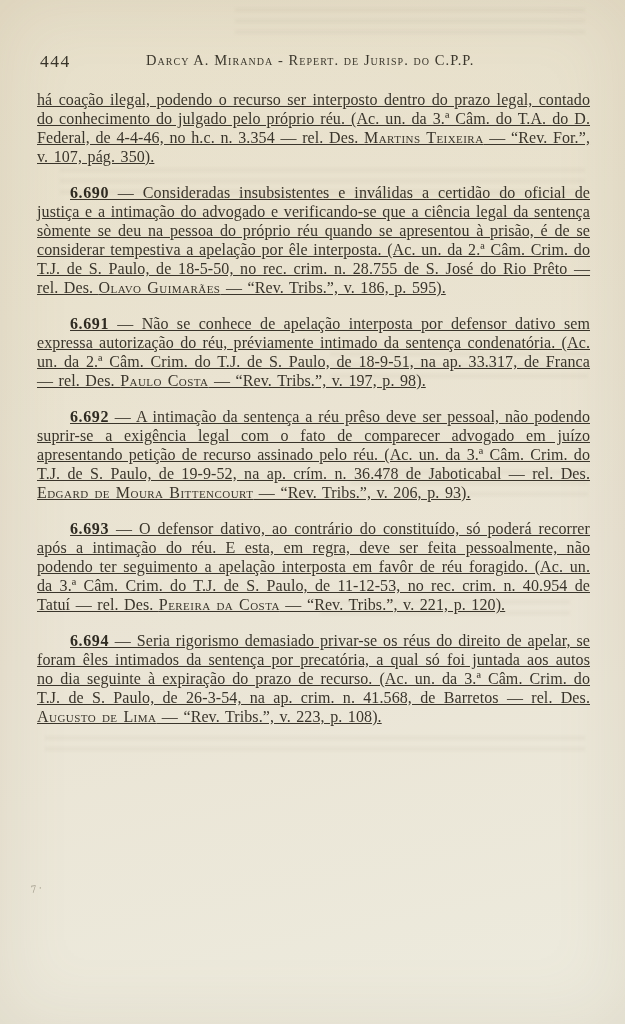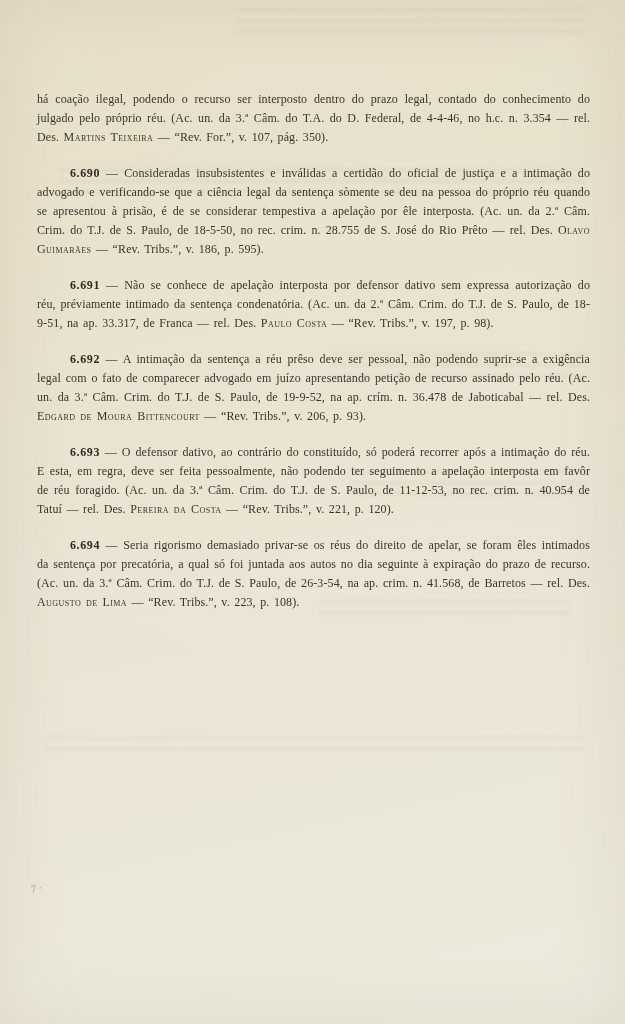--- a/index.html
+++ b/index.html
@@ -64,26 +64,27 @@
   }
 
   .content {
     position: absolute;
     top: 90px;
     left: 37px;
     width: 553px;
   }
   .para {
     margin: 0 0 17px 0;
-    font-size: 12px;
+    font-size: 16px;
     line-height: 19px;
     text-align: justify;
     word-spacing: 1.4px;
     letter-spacing: 0.1px;
     color: #3a352b;
+    text-decoration: underline;
   }
   .para.indent { text-indent: 33px; }
   .num {
     font-weight: 700;
     letter-spacing: 0.6px;
     color: #2f2b22;
   }
   .sc { font-variant: small-caps; letter-spacing: 0.45px; }
 
   .pencil {
@@ -101,20 +102,24 @@
 
 <div class="page">
 
   <div class="bleed b1"></div>
   <div class="bleed b2"></div>
   <div class="bleed b3"></div>
   <div class="bleed b4"></div>
   <div class="bleed b5"></div>
   <div class="bleed b6"></div>
 
+  <header class="running-head">
+    <span class="pagenum">444</span>
+    <span class="running-title">Darcy A. Miranda - Repert. de Jurisp. do C.P.P.</span>
+  </header>
 
   <main id="content" class="content">
       <p class="para"><span class="txt">há coação ilegal, podendo o recurso ser interposto dentro do prazo legal, contado do conhecimento do julgado pelo próprio réu. (Ac. un. da 3.ª Câm. do T.A. do D. Federal, de 4-4-46, no h.c. n. 3.354 — rel. Des. </span><span class="sc">Martins Teixeira</span><span class="txt"> — “Rev. For.”, v. 107, pág. 350).</span></p>
       <p class="para indent"><span class="num">6.690</span><span class="txt"> — Consideradas insubsistentes e inválidas a certidão do oficial de justiça e a intimação do advogado e verificando-se que a ciência legal da sentença sòmente se deu na pessoa do próprio réu quando se apresentou à prisão, é de se considerar tempestiva a apelação por êle interposta. (Ac. un. da 2.ª Câm. Crim. do T.J. de S. Paulo, de 18-5-50, no rec. crim. n. 28.755 de S. José do Rio Prêto — rel. Des. </span><span class="sc">Olavo Guimarães</span><span class="txt"> — “Rev. Tribs.”, v. 186, p. 595).</span></p>
       <p class="para indent"><span class="num">6.691</span><span class="txt"> — Não se conhece de apelação interposta por defensor dativo sem expressa autorização do réu, préviamente intimado da sentença condenatória. (Ac. un. da 2.ª Câm. Crim. do T.J. de S. Paulo, de 18-9-51, na ap. 33.317, de Franca — rel. Des. </span><span class="sc">Paulo Costa</span><span class="txt"> — “Rev. Tribs.”, v. 197, p. 98).</span></p>
       <p class="para indent"><span class="num">6.692</span><span class="txt"> — A intimação da sentença a réu prêso deve ser pessoal, não podendo suprir-se a exigência legal com o fato de comparecer advogado em juízo apresentando petição de recurso assinado pelo réu. (Ac. un. da 3.ª Câm. Crim. do T.J. de S. Paulo, de 19-9-52, na ap. crím. n. 36.478 de Jaboticabal — rel. Des. </span><span class="sc">Edgard de Moura Bittencourt</span><span class="txt"> — “Rev. Tribs.”, v. 206, p. 93).</span></p>
       <p class="para indent"><span class="num">6.693</span><span class="txt"> — O defensor dativo, ao contrário do constituído, só poderá recorrer após a intimação do réu. E esta, em regra, deve ser feita pessoalmente, não podendo ter seguimento a apelação interposta em favôr de réu foragido. (Ac. un. da 3.ª Câm. Crim. do T.J. de S. Paulo, de 11-12-53, no rec. crim. n. 40.954 de Tatuí — rel. Des. </span><span class="sc">Pereira da Costa</span><span class="txt"> — “Rev. Tribs.”, v. 221, p. 120).</span></p>
       <p class="para indent"><span class="num">6.694</span><span class="txt"> — Seria rigorismo demasiado privar-se os réus do direito de apelar, se foram êles intimados da sentença por precatória, a qual só foi juntada aos autos no dia seguinte à expiração do prazo de recurso. (Ac. un. da 3.ª Câm. Crim. do T.J. de S. Paulo, de 26-3-54, na ap. crim. n. 41.568, de Barretos — rel. Des. </span><span class="sc">Augusto de Lima</span><span class="txt"> — “Rev. Tribs.”, v. 223, p. 108).</span></p>
     </main>
 

